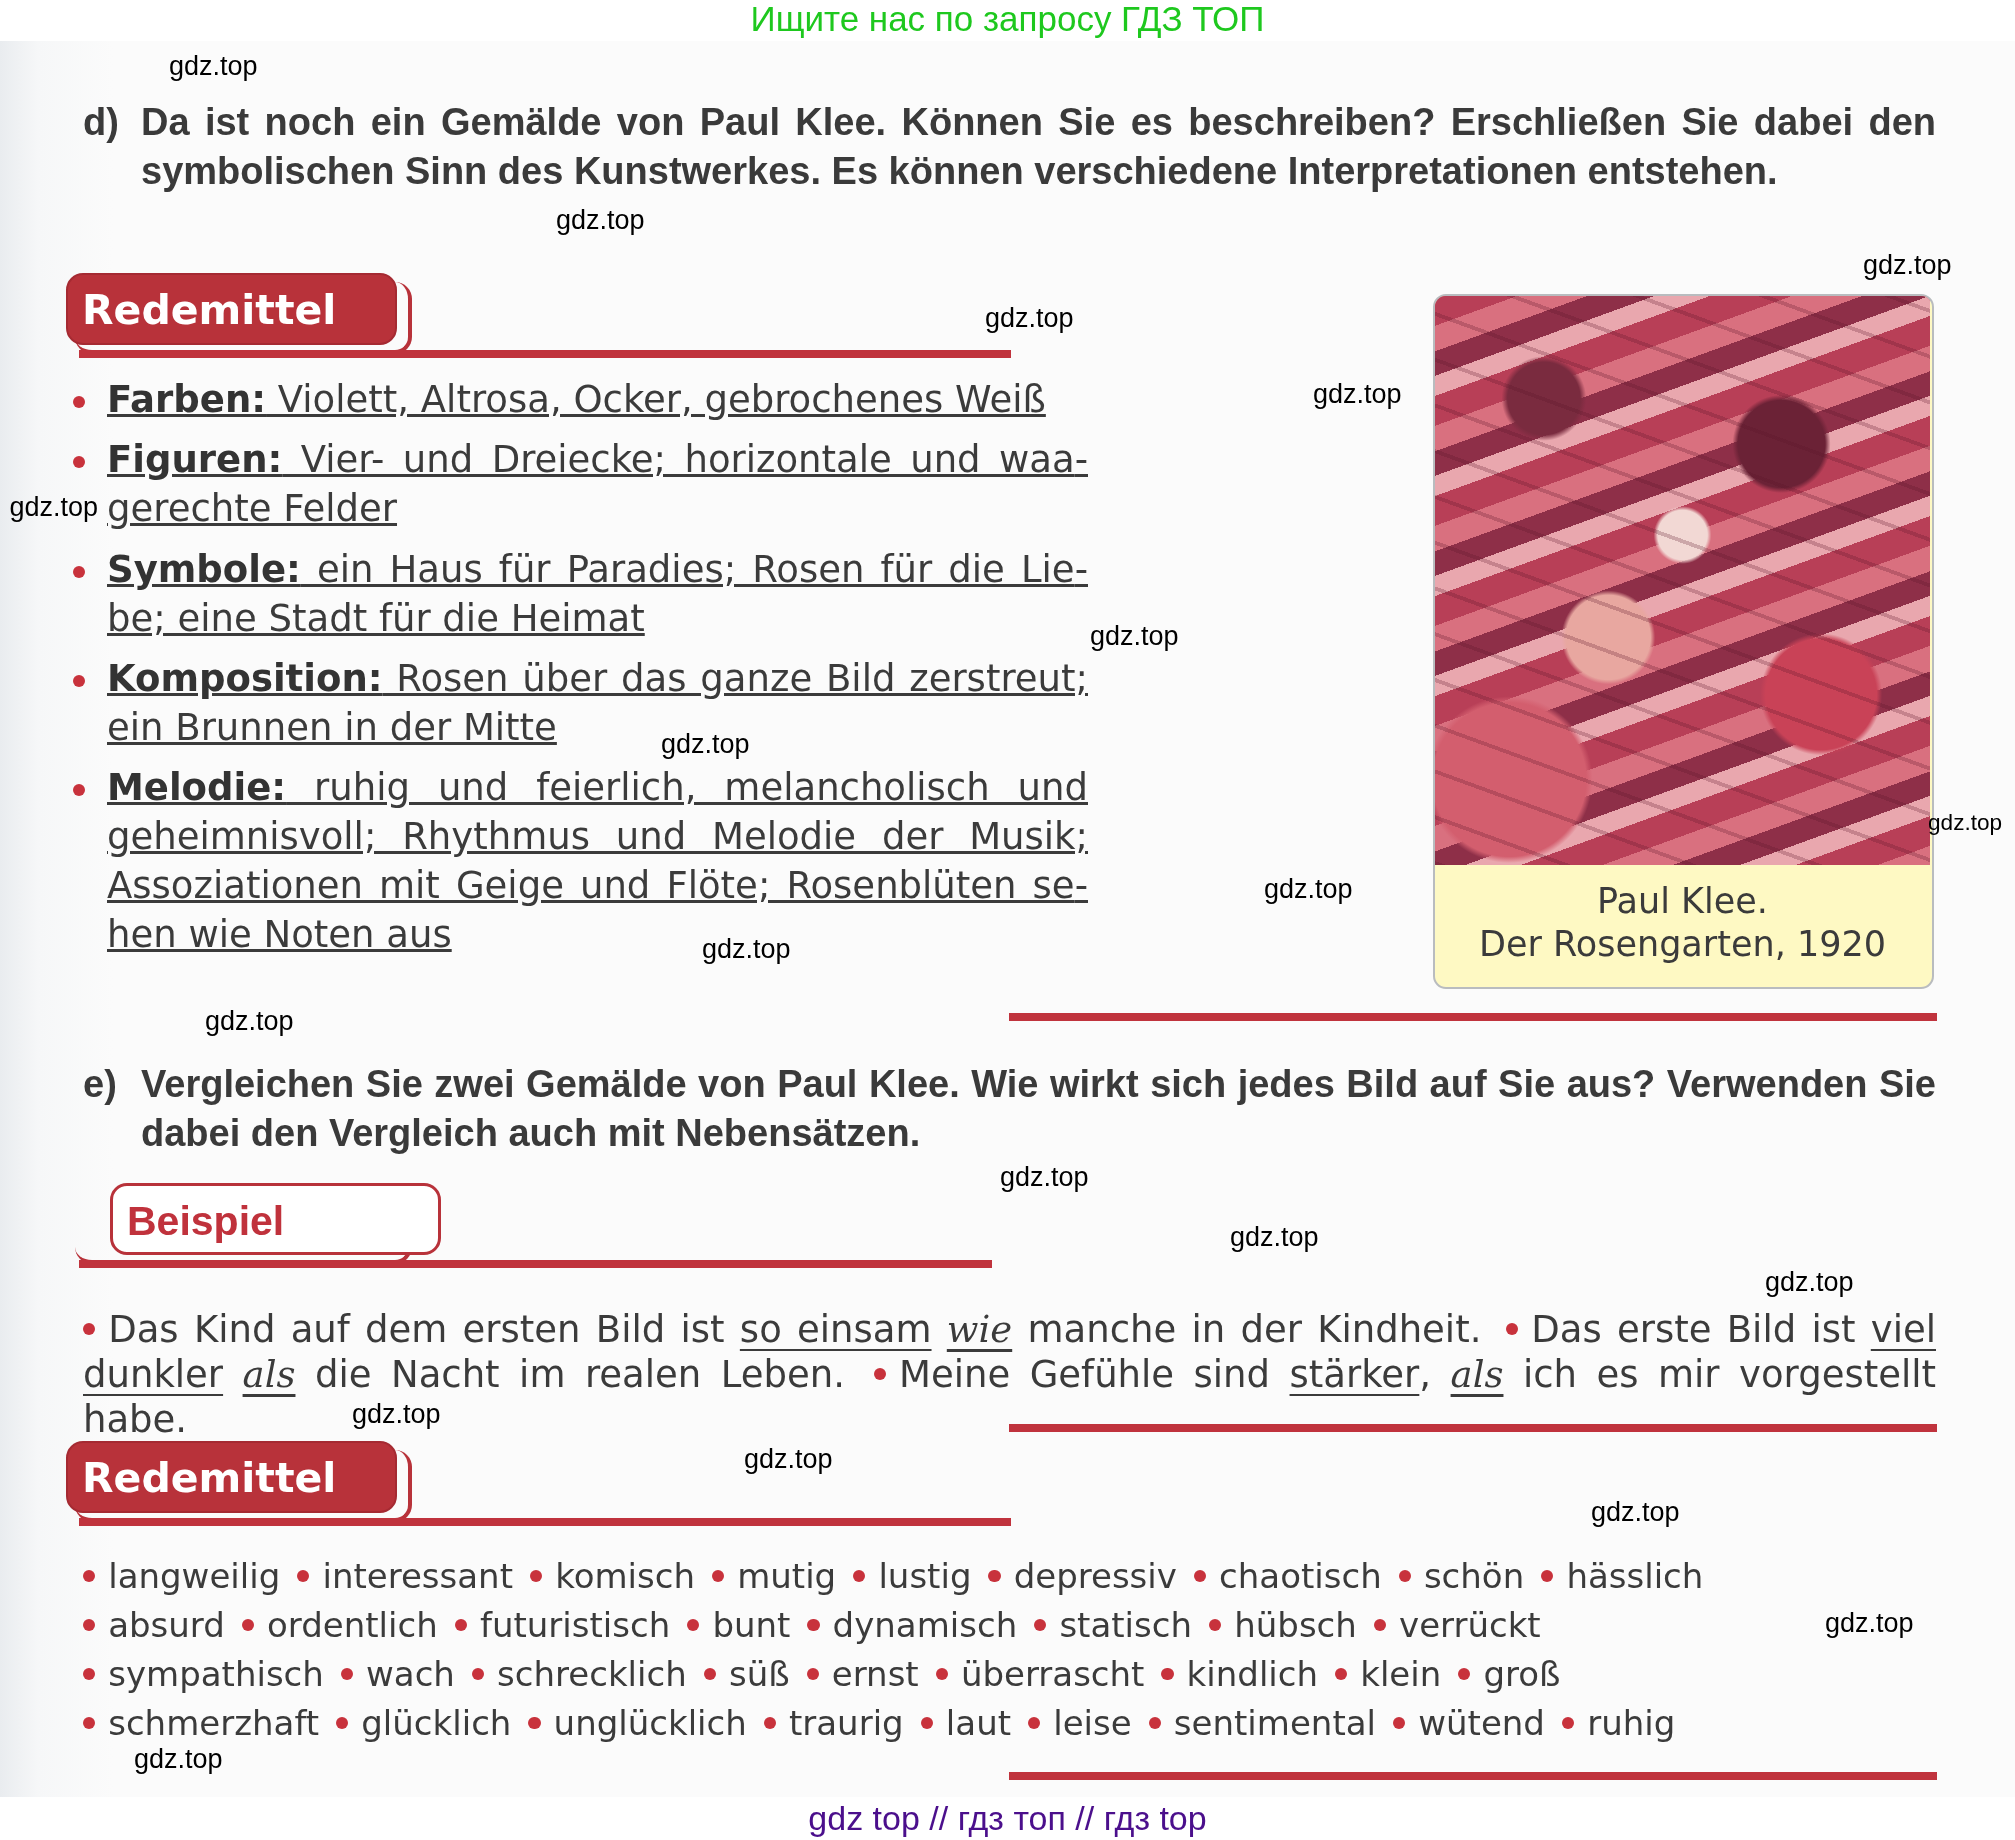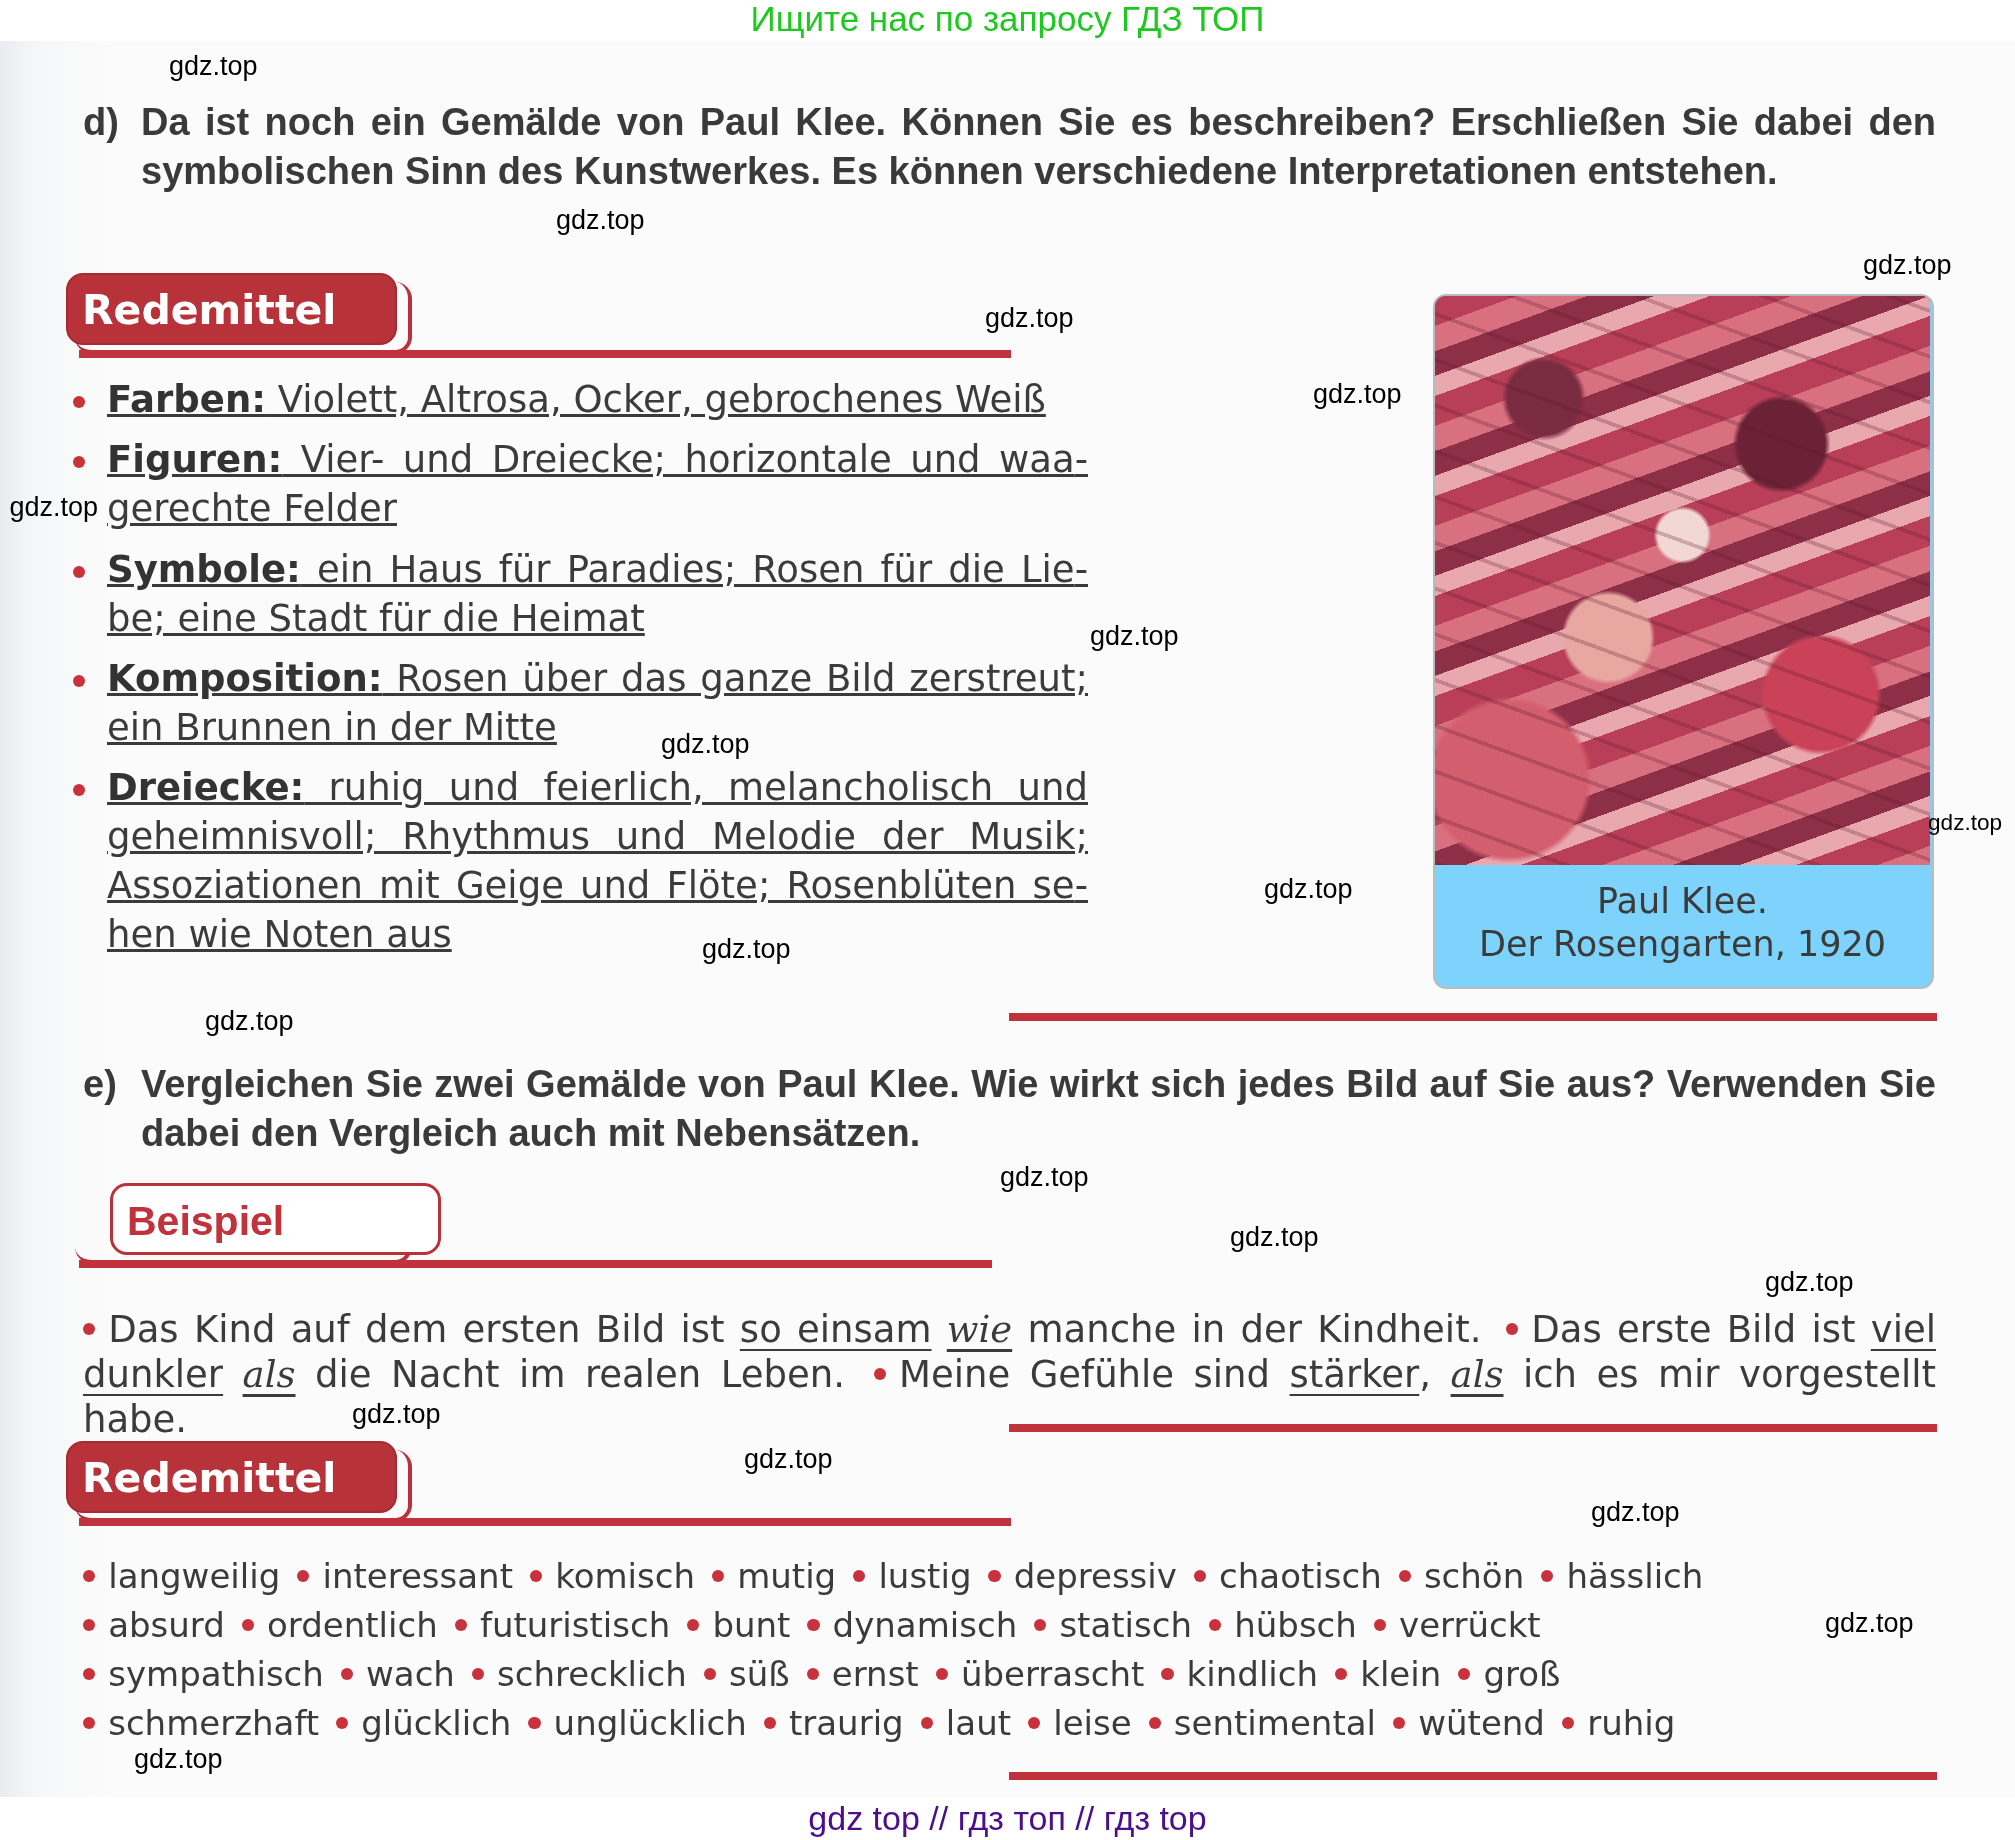--- a/index.html
+++ b/index.html
@@ -46,21 +46,21 @@
   .bullets { position:absolute; font-size:37px; line-height:49px; color:#3b3b3b; }
   .bullets .item { position:relative; padding-left:38px; text-align:justify; margin-bottom:11.3px; }
   .dot {
     display:inline-block; width:12.2px; height:12.2px; border-radius:50%; background:#c8323c;
     vertical-align:middle; margin:0 13px 5.6px 0;
   }
   .bullets .item .dot { position:absolute; left:3.8px; top:21px; margin:0; }
   .bullets b { font-weight:bold; color:#333; }
   .figure {
     position:absolute; left:1433px; top:294px; width:501px; height:695px;
-    border:2.8px solid #b9bcbf; border-radius:13px; background:#7dd3fc; overflow:hidden;
+    border:2.8px solid #b9bcbf; border-radius:13px; background:#fef9c3; overflow:hidden;
     box-sizing:border-box;
   }
   .painting {
     position:absolute; left:0; top:0; width:495px; height:569px;
     background:
       radial-gradient(circle at 22% 18%, #7a2b3f 0 6%, transparent 7%),
       radial-gradient(circle at 70% 26%, #6b2236 0 8%, transparent 9%),
       radial-gradient(circle at 50% 42%, #f2d8d4 0 6%, transparent 7%),
       radial-gradient(circle at 35% 60%, #e8a7a0 0 9%, transparent 10%),
       radial-gradient(circle at 78% 70%, #c94257 0 10%, transparent 11%),
@@ -105,21 +105,21 @@
   <div class="shadow" style="width:337px;"></div>
   <div class="box" style="width:331px;">Redemittel</div>
 </div>
 <div class="rule" style="left:79px; top:350px; width:932px;"></div>
 
 <div class="bullets" style="left:69px; top:375px; width:1019px;text-decoration:underline;">
   <div class="item"><span class="dot"></span><b>Farben:</b><span> Violett, Altrosa, Ocker, gebrochenes Weiß</span></div>
   <div class="item"><span class="dot"></span><b>Figuren:</b><span> Vier- und Dreiecke; horizontale und waa­gerechte Felder</span></div>
   <div class="item"><span class="dot"></span><b>Symbole:</b><span> ein Haus für Paradies; Rosen für die Lie­be; eine Stadt für die Heimat</span></div>
   <div class="item"><span class="dot"></span><b>Komposition:</b><span> Rosen über das ganze Bild zerstreut; ein Brunnen in der Mitte</span></div>
-  <div class="item"><span class="dot"></span><b>Dreiecke:</b><span> ruhig und feierlich, melancholisch und geheimnisvoll; Rhythmus und Melodie der Musik; Assoziationen mit Geige und Flöte; Rosenblüten se­hen wie Noten aus</span></div>
+  <div class="item"><span class="dot"></span><b>Melodie:</b><span> ruhig und feierlich, melancholisch und geheimnisvoll; Rhythmus und Melodie der Musik; Assoziationen mit Geige und Flöte; Rosenblüten se­hen wie Noten aus</span></div>
 </div>
 
 <div class="figure">
   <div class="painting"></div>
   <div class="caption">
     <div>Paul Klee.</div>
     <div>Der Rosengarten, 1920</div>
   </div>
 </div>
 <div class="rule" style="left:1009px; top:1013px; width:928px;"></div>

